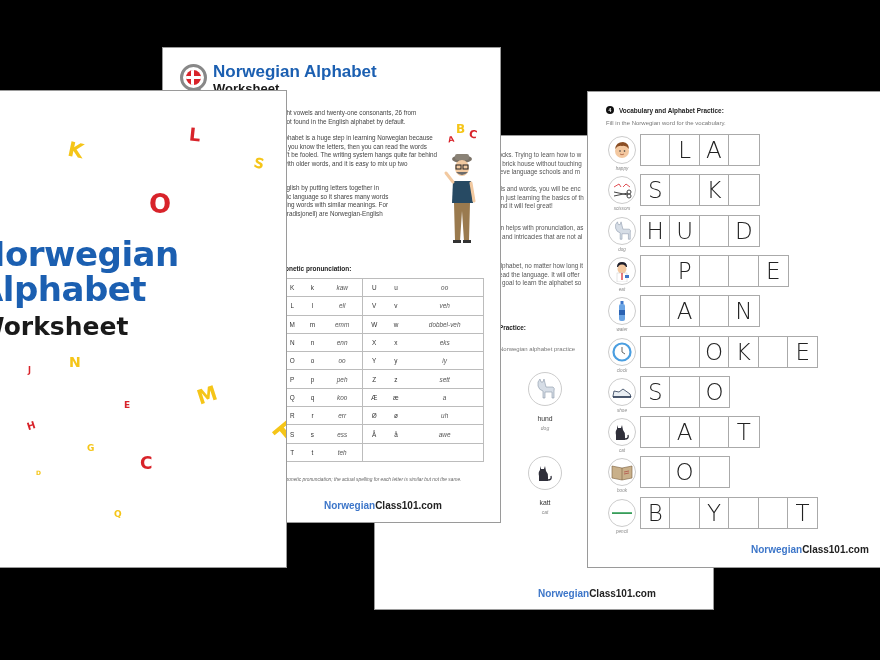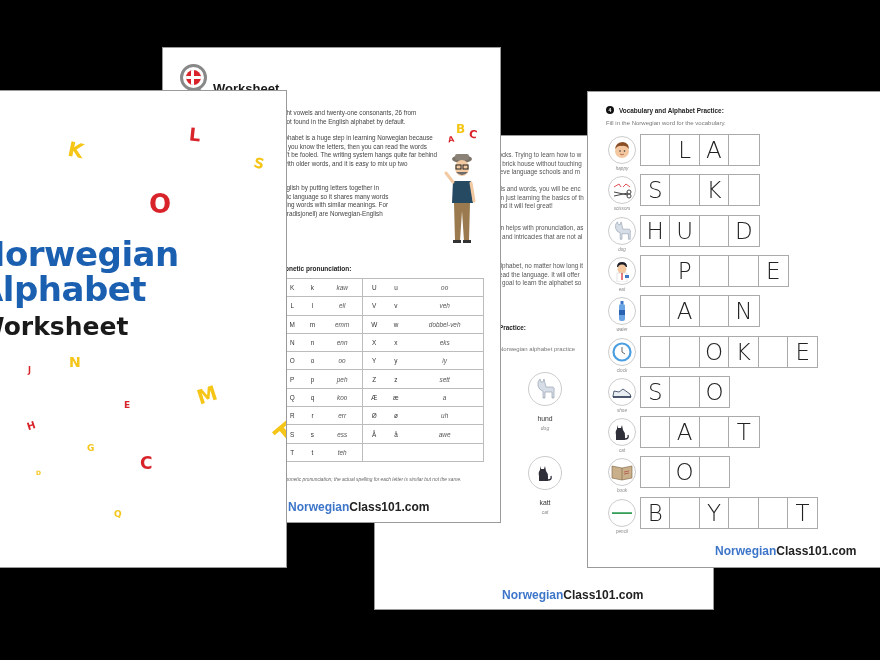--- a/index.html
+++ b/index.html
@@ -32,21 +32,21 @@
   .p2-title { position: absolute; left: 50px; top: 14px; color: #1b5fb1; font-size: 17px; font-weight: bold; }
   .p2-sub { position: absolute; left: 50px; top: 33px; color: #1a1a1a; font-size: 13px; font-weight: bold; }
   .p2-para { position: absolute; left: 120px; font-size: 6.3px; color: #444; line-height: 8.6px; width: 170px; }
   .p2-section { position: absolute; left: 122px; top: 217px; font-size: 6.5px; font-weight: bold; color: #222; }
   .p2-table { position: absolute; left: 118px; top: 230px; width: 203px; border-collapse: collapse; }
   .p2-table td { border-top: 1px solid #bcbcbc; border-bottom: 1px solid #bcbcbc; height: 18.3px; font-size: 6.4px; color: #333; text-align: center; vertical-align: middle; padding: 0 2px; }
   .p2-table td.ph { font-style: italic; color: #555; }
   .p2-table td.sep { border-left: 1px solid #bcbcbc; }
   .p2-table { border: 1px solid #bcbcbc; }
   .p2-note { position: absolute; left: 120px; top: 429px; font-size: 4.8px; font-style: italic; color: #666; white-space: nowrap; }
-  .brand { font-size: 12px; font-weight: bold; white-space: nowrap; }
+  .brand { font-size: 10px; font-weight: bold; white-space: nowrap; margin-left: 36px; }
   .brand .b1 { color: #3d76c9; }
   .brand .b2 { color: #222; }
   .p2-brand { position: absolute; left: 125px; top: 452px; }
   .abc { position: absolute; font-weight: bold; font-family: "DejaVu Sans", sans-serif; }
 
   
   .man { position: absolute; left: 278px; top: 103px; width: 40px; height: 95px; }
 
   
   .p3-para { position: absolute; left: 122px; font-size: 6.3px; color: #555; line-height: 8.6px; white-space: nowrap; }
@@ -121,20 +121,21 @@
   <div class="brand p3-brand">
     <span class="b1">Norwegian</span><span class="b2">Class101.com</span>
   </div>
 </div>
 
 <div class="page" id="p2">
   <div class="p2-logo">
       <div class="flag"></div>
       <div class="tail"></div>
     </div>
+  <div class="p2-title">Norwegian Alphabet</div>
   <div class="p2-sub">Worksheet</div>
   <div id="p2-paras">
       <div class="p2-para" style="top: 61px;">
         <div style="white-space: nowrap;">ght vowels and twenty-one consonants, 26 from</div>
         <div style="white-space: nowrap;">not found in the English alphabet by default.</div>
       </div>
       <div class="p2-para" style="top: 86px;">
         <div style="white-space: nowrap;">lphabet is a huge step in learning Norwegian because</div>
         <div style="white-space: nowrap;">if you know the letters, then you can read the words</div>
         <div style="white-space: nowrap;">n't be fooled. The writing system hangs quite far behind</div>

